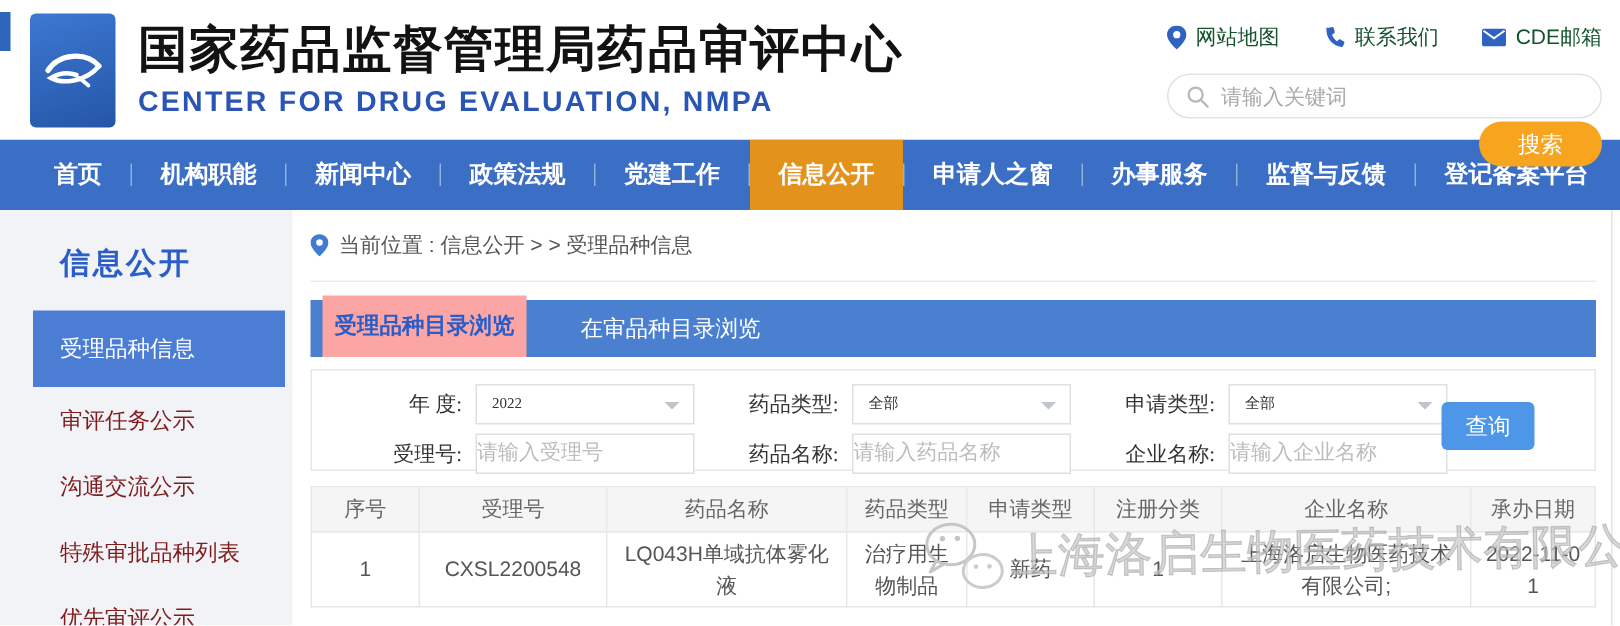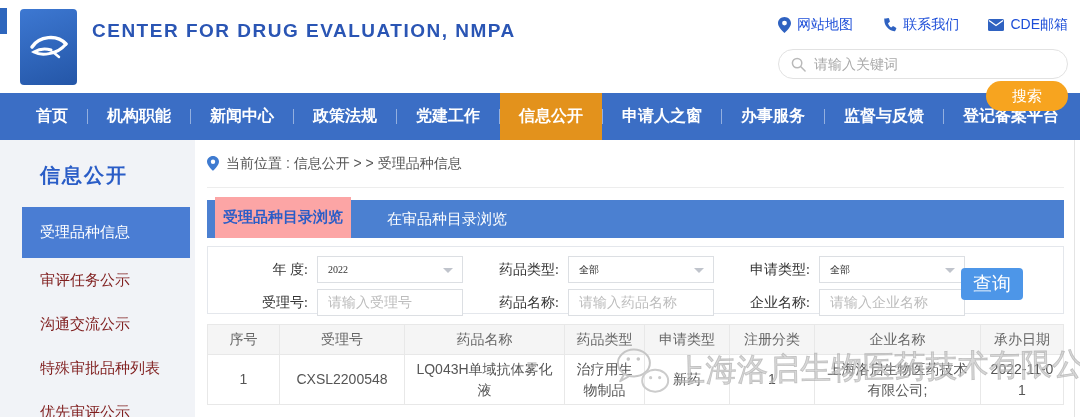--- a/index.html
+++ b/index.html
@@ -10,21 +10,21 @@
   
   .topbar { position:relative; height:93px; background:#fff; }
   .corner-strip { position:absolute; left:0; top:8px; width:7px; height:26px; background:#2e66bd; }
   .brand { position:absolute; left:20px; top:9px; display:flex; }
   .logo { width:57px; height:76px; border-radius:4px; background:linear-gradient(160deg,#3d78d2,#2456a7); display:flex; align-items:center; justify-content:center; }
   .titles { margin-left:15px; padding-top:5px; }
   .site-title { font-size:33px; font-weight:700; color:#121212; letter-spacing:1px; line-height:1.15; }
   .site-subtitle { margin-top:6px; font-size:19px; font-weight:700; color:#2a55b4; letter-spacing:1.5px; }
   .top-right { position:absolute; right:12px; top:16px; width:290px; }
   .quick-links { display:flex; justify-content:space-between; align-items:center; }
-  .qlink { display:flex; align-items:center; gap:6px; font-size:14px; color:#1d4ed8; cursor:pointer; }
+  .qlink { display:flex; align-items:center; gap:6px; font-size:14px; color:#14532d; cursor:pointer; }
   .search-row { position:relative; margin-top:15px; height:30px; }
   .search-pill { width:100%; height:30px; border:1px solid #e2e2e2; border-radius:15px; background:#fff; display:flex; align-items:center; padding-left:12px; }
   .search-pill input { border:none; outline:none; font-size:14px; color:#333; margin-left:8px; width:150px; background:transparent; }
   .search-pill input::placeholder { color:#a9a9a9; }
   .search-btn { position:absolute; right:0; top:0; width:82px; height:30px; border:none; border-radius:15px; background:#f7a41f; color:#fff; font-size:15px; cursor:pointer; font-family:inherit;margin-top:32px; }
 
   
   .nav { height:47px; background:#3b6ec5; display:flex; align-items:center; padding-left:17px; }
   .nav-item { height:47px; display:flex; align-items:center; padding:0 19px; color:#fff; font-size:16px; font-weight:700; cursor:pointer; white-space:nowrap; }
   .nav-item.active { background:#e3921c; }
@@ -46,23 +46,23 @@
   .tab { display:flex; align-items:center; justify-content:center; font-size:15px; cursor:pointer; }
   .tab.active { margin-left:8px; margin-top:-3px; height:41px; width:136px; background:#fca5a5; color:#2a5dc7; font-weight:700; }
   .tab.inactive { margin-left:14px; padding:0 22px; color:#fff; }
 
   .filterbox { position:relative; margin-top:8px; height:68px; border:1px solid #e4e7ec; padding-top:9px;font-family:Liberation Serif, serif; }
   .frow { display:flex; align-items:center; height:27px; margin-bottom:6px; padding-left:30px; }
   .fgroup { display:flex; align-items:center; margin-right:26px; }
   .flabel { width:70px; text-align:right; margin-right:9px; font-size:14px; color:#333; white-space:nowrap; }
   .sel { position:relative; width:146px; height:27px; border:1px solid #dcdfe3; background:#fff; font-size:10px; color:#333; line-height:25px; padding-left:10px; cursor:pointer; }
   .sel .arr { position:absolute; right:9px; top:11px; width:0; height:0; border-left:5px solid transparent; border-right:5px solid transparent; border-top:5px solid #c0c4cc; }
-  .fin { width:146px; height:27px; border:1px solid #dcdfe3; font-size:14px; color:#333; padding-left:10px; outline:none; font-family:inherit; }
+  .fin { width:146px; height:27px; border:1px solid #dcdfe3; font-size:14px; color:#333; outline:none; font-family:inherit; }
   .fin::placeholder { color:#bcbcbc; }
-  .query-btn { position:absolute; right:40px; top:21px; width:62px; height:32px; border:none; border-radius:4px; background:#4d96e8; color:#fff; font-size:19px; cursor:pointer; font-family:inherit; }
+  .query-btn { position:absolute; right:40px; top:21px; width:62px; height:32px; border:none; border-radius:4px; background:#4d96e8; color:#fff; font-size:15px; cursor:pointer; font-family:inherit; }
 
   table.grid { margin-top:10px; width:856px; border-collapse:collapse; table-layout:fixed; }
   .grid th { height:30px; background:#f5f5f5; border:1px solid #e8e8e8; font-size:14px; font-weight:400; color:#666; }
   .grid td { height:50px; border:1px solid #e8e8e8; font-size:14px; color:#555; text-align:center; padding:3px 8px; line-height:1.45; word-break:break-all; }
 
   .watermark { position:absolute; left:417px; top:198px; height:60px; display:flex; align-items:center; pointer-events:none; transform:rotate(-1deg); z-index:5; }
   .wm-text { font-size:31px; white-space:nowrap; color:rgba(195,195,195,.65); -webkit-text-stroke:0.8px rgba(160,160,160,.55); letter-spacing:0.5px; }
 
   svg { display:block; }
 </style>
@@ -75,20 +75,21 @@
     <div class="corner-strip"></div>
     <div class="brand">
       <div class="logo">
         <svg width="44" height="44" viewBox="0 0 44 44">
           <path d="M5 22 C12 11, 30 9, 39 19" fill="none" stroke="#ffffff" stroke-width="3.5" stroke-linecap="round"></path>
           <path d="M39 19 C30 30, 14 31, 7 27 C12 24, 18 23, 24 25" fill="none" stroke="#ffffff" stroke-width="3" stroke-linecap="round"></path>
           <path d="M26 27 l6 5" stroke="#ffffff" stroke-width="2.5" stroke-linecap="round"></path>
         </svg>
       </div>
       <div class="titles">
+        <div class="site-title">国家药品监督管理局药品审评中心</div>
         <div class="site-subtitle">CENTER FOR DRUG EVALUATION, NMPA</div>
       </div>
     </div>
 
     <div class="top-right">
       <div class="quick-links">
         <span class="qlink">
           <svg width="13" height="16" viewBox="0 0 13 16">
               <path d="M6.5 0 C2.9 0 0 2.8 0 6.2 C0 10.5 6.5 16 6.5 16 C6.5 16 13 10.5 13 6.2 C13 2.8 10.1 0 6.5 0 Z M6.5 8.5 A2.4 2.4 0 1 1 6.5 3.7 A2.4 2.4 0 0 1 6.5 8.5 Z" fill="#2f62c1"></path>
             </svg>

